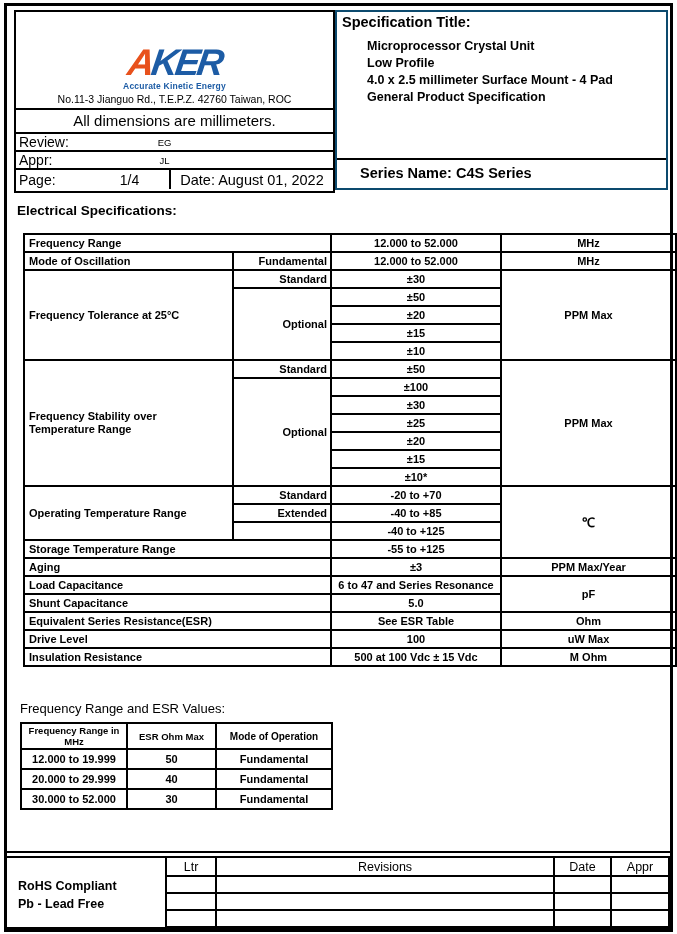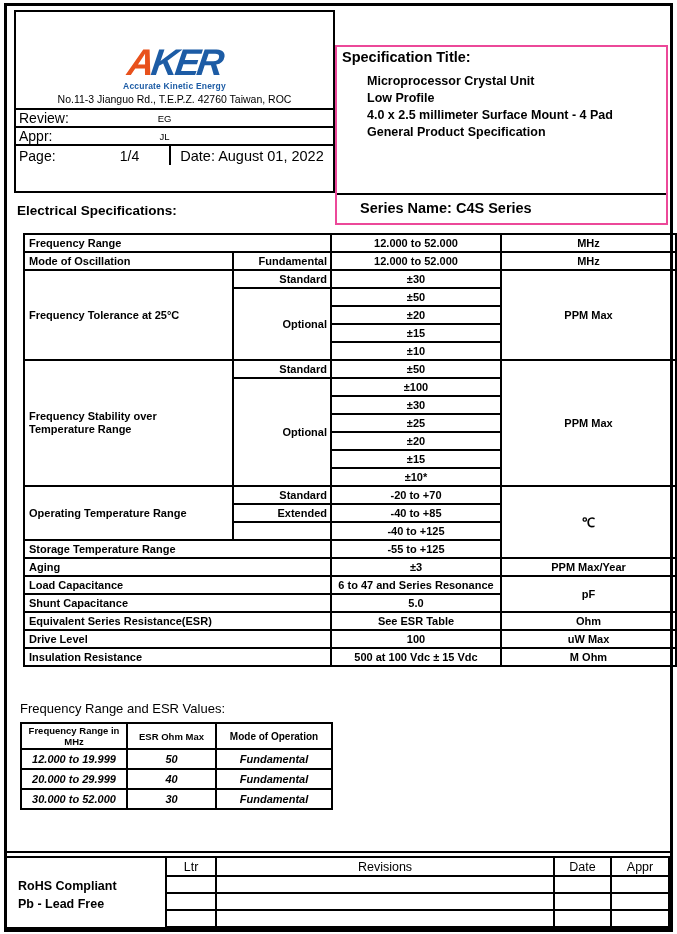--- a/index.html
+++ b/index.html
@@ -24,21 +24,21 @@
               font-size:14px; }
   .info-row.last { height:21px; font-size:14px;justify-content:flex-end; }
   .info-label { width:86px; padding-left:3px; }
   .info-value { width:125px; text-align:center; font-size:9.5px; }
   .page-num { width:55px; text-align:center; font-size:14px; }
   .page-div { border-left:2px solid #000; align-self:stretch; margin-left:12px; }
   .date-cell { flex:1; text-align:center; font-size:14.5px; white-space:nowrap; }
 
   
   .hdr-right { position:absolute; left:335px; top:10px; width:333px; height:180px;
-               border:2px solid #ec4899;margin-top:35px; }
+               border:2px solid #0c4a6e; }
   .spec-title-label { font-weight:bold; font-size:14.5px; padding:2px 0 0 5px; }
   .spec-lines { margin:8px 0 0 30px; font-weight:bold; font-size:12.5px; line-height:17px; }
   .series-row { position:absolute; left:0; right:0; bottom:0; height:30px;
                 border-top:2px solid #000; font-weight:bold; font-size:14.5px;
                 line-height:27px; padding-left:23px; }
 
   
   .elec-heading { position:absolute; left:17px; top:203px; font-weight:bold; font-size:13.5px; }
   .esr-heading  { position:absolute; left:20px; top:701px; font-weight:normal; font-size:13px; }
 
@@ -48,21 +48,21 @@
 
   .elec-table { position:absolute; left:23px; top:233px; width:652px; table-layout:fixed; }
   .elec-table td { height:18px; font-size:11px; padding:0; }
   td.l { text-align:left; padding-left:4px; }
   td.r { text-align:right; padding-right:3px; }
   td.c { text-align:center; }
   td.pre { white-space:pre-line; line-height:13px; }
 
   .esr-table { position:absolute; left:20px; top:722px; table-layout:fixed; }
   .esr-table th { height:26px; font-size:10px; text-align:center; white-space:pre-line; line-height:11px; }
-  .esr-table td { height:20px; font-size:11px; text-align:center;font-style:italic; }
+  .esr-table td { height:20px; font-size:11px; text-align:center; }
 
   
   .dbl-line-a { position:absolute; left:4px; right:4px; top:851px; height:2px; background:#000; }
   .dbl-line-b { position:absolute; left:4px; right:4px; top:856px; height:2px; background:#000; }
   .rohs { position:absolute; left:18px; top:877px; font-weight:bold; font-size:12.5px; line-height:18px; }
   .rev-table { position:absolute; left:165px; top:856px; width:503px; table-layout:fixed; }
   .rev-table th { height:19px; font-weight:400; font-size:12.5px; text-align:center; }
   .rev-table td { height:17px; }
   .bottom-rule { position:absolute; left:4px; right:4px; top:927px; height:5px; background:#000; }
 </style>
@@ -71,20 +71,21 @@
 
 <div class="page">
   <div class="outer-frame"></div>
 
   <div class="hdr-left">
     <div class="logo-block">
       <div class="logo-text"><span id="logo-a" style="color: rgb(232, 81, 28);">A</span><span id="logo-ker" style="color: rgb(29, 92, 165);">KER</span></div>
       <div class="logo-tagline" id="logo-tagline" style="color: rgb(29, 92, 165);">Accurate Kinetic Energy</div>
     </div>
     <div class="address">No.11-3 Jianguo Rd., T.E.P.Z. 42760 Taiwan, ROC</div>
+    <div class="dims-row">All dimensions are millimeters.</div>
     <div class="info-row">
       <span class="info-label">Review:</span>
       <span class="info-value">EG</span>
     </div>
     <div class="info-row">
       <span class="info-label">Appr:</span>
       <span class="info-value">JL</span>
     </div>
     <div class="info-row last">
       <span class="info-label">Page:</span>

